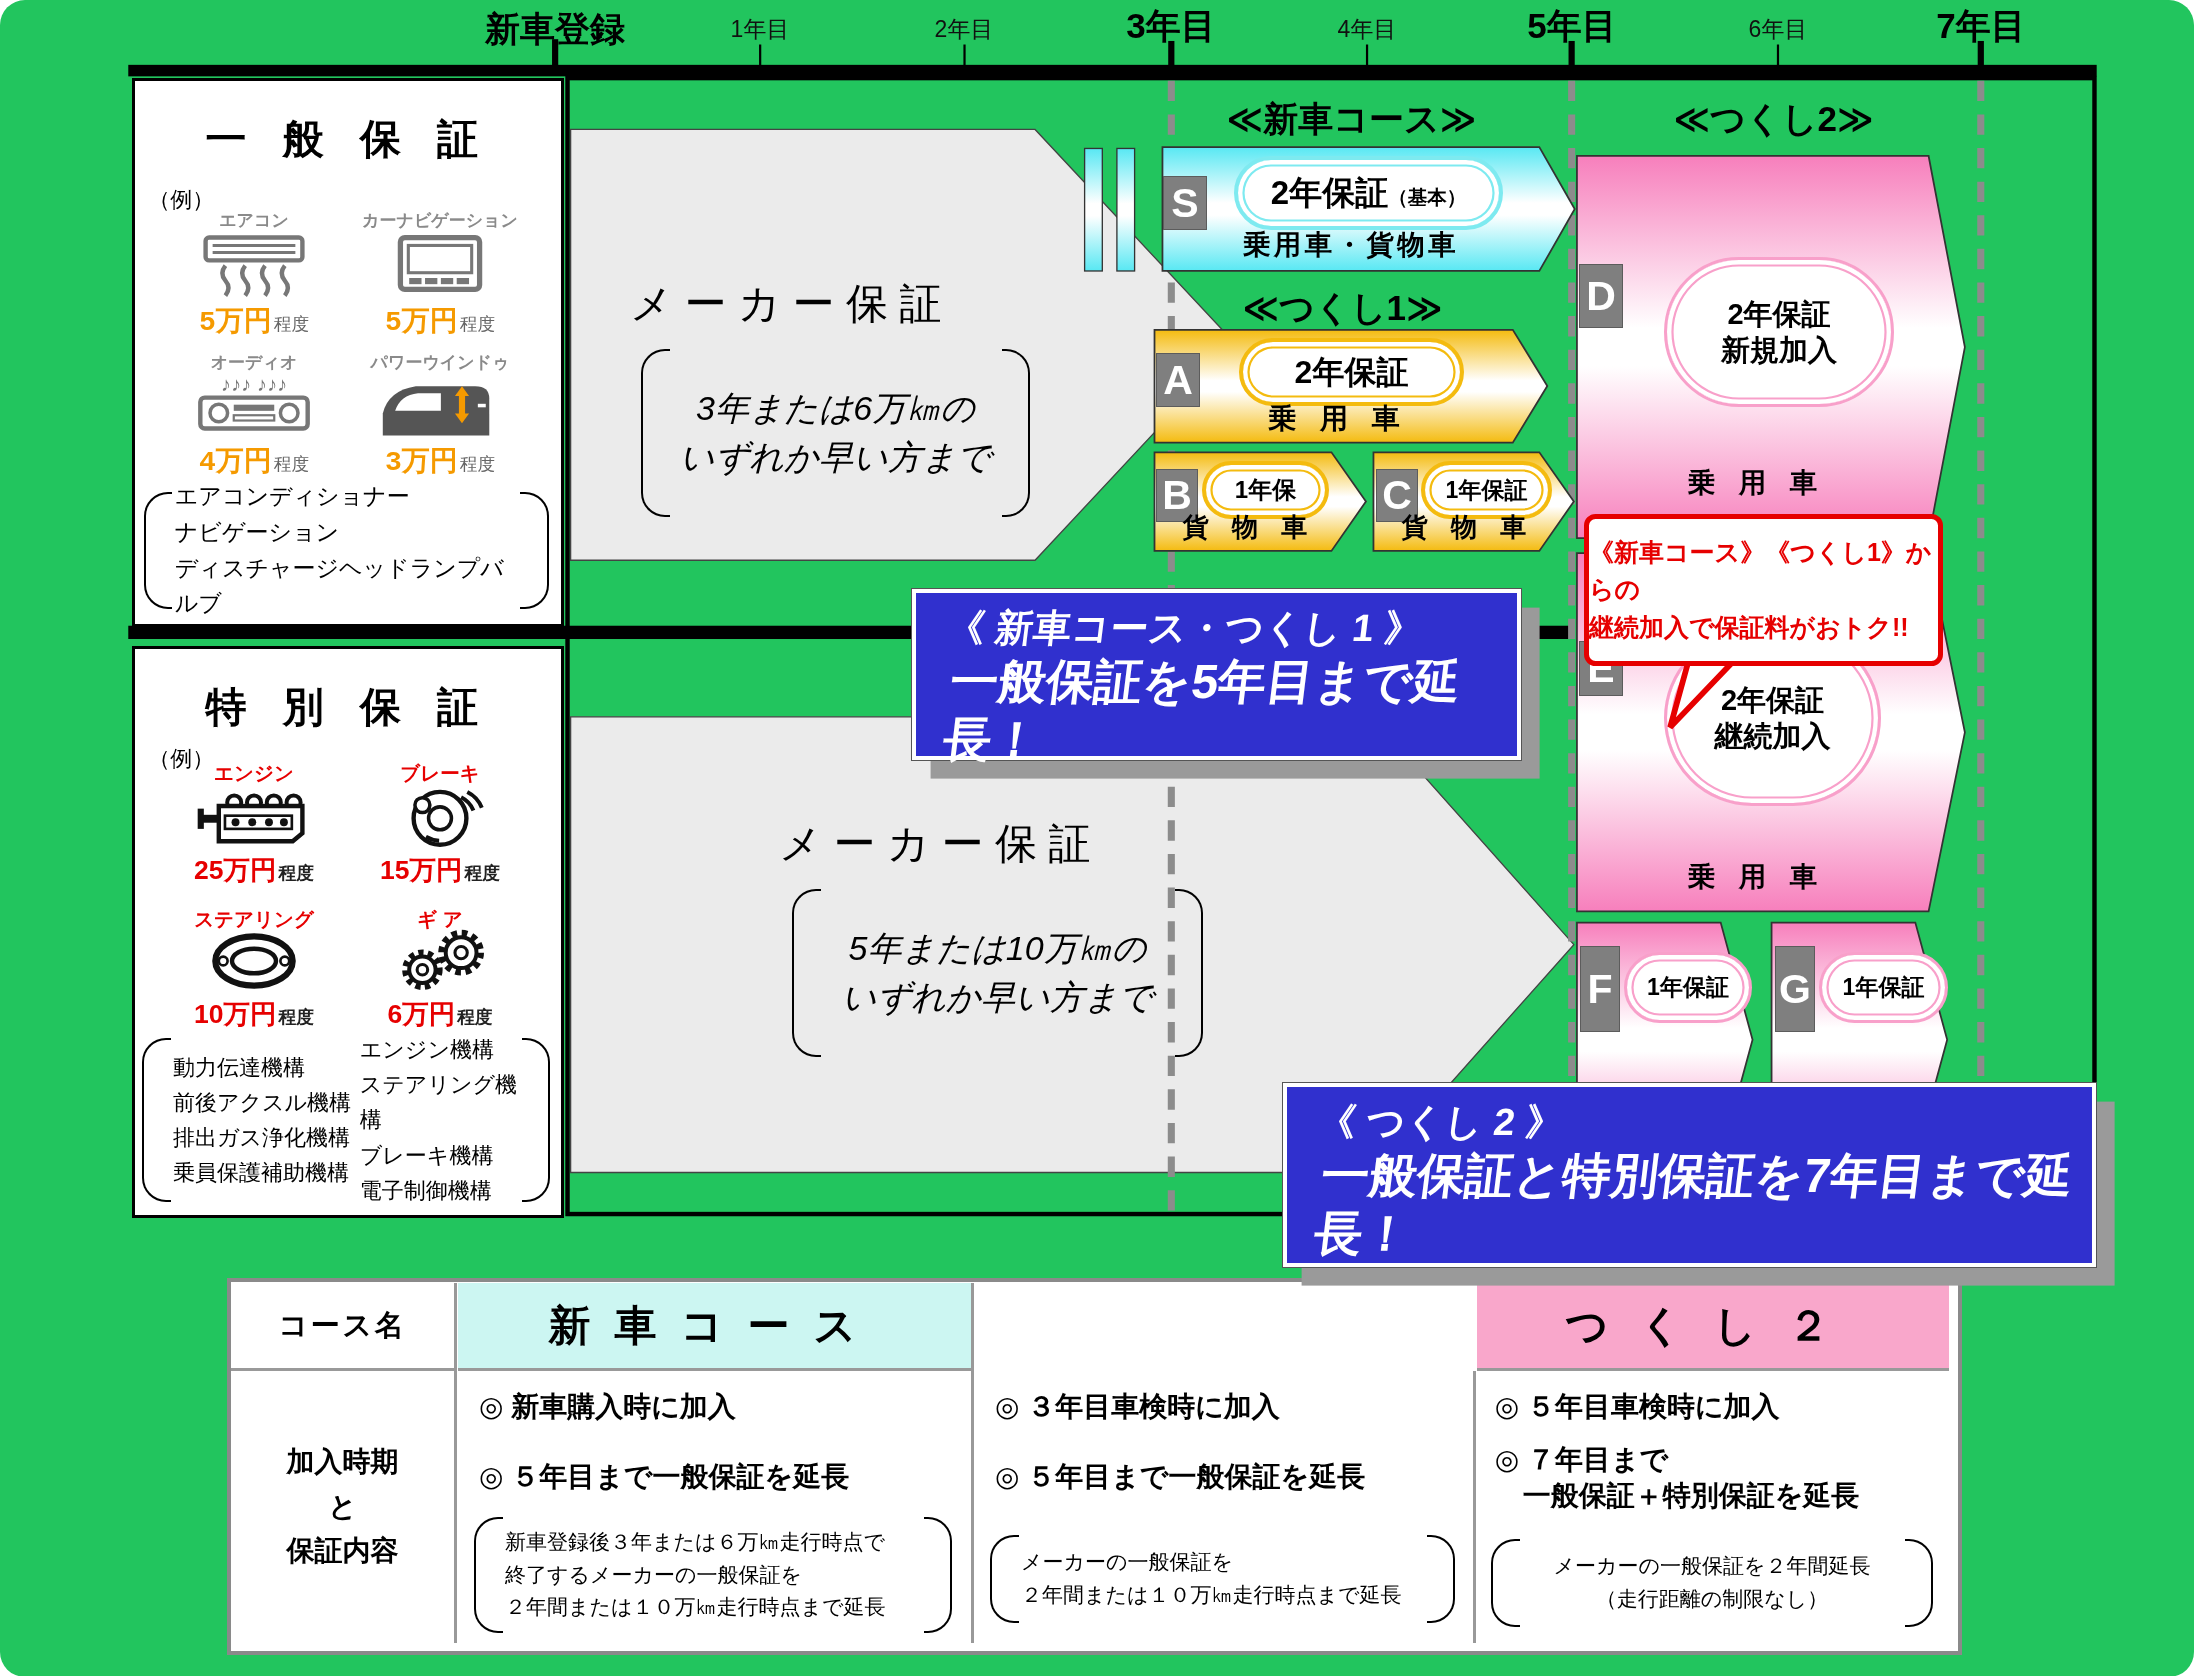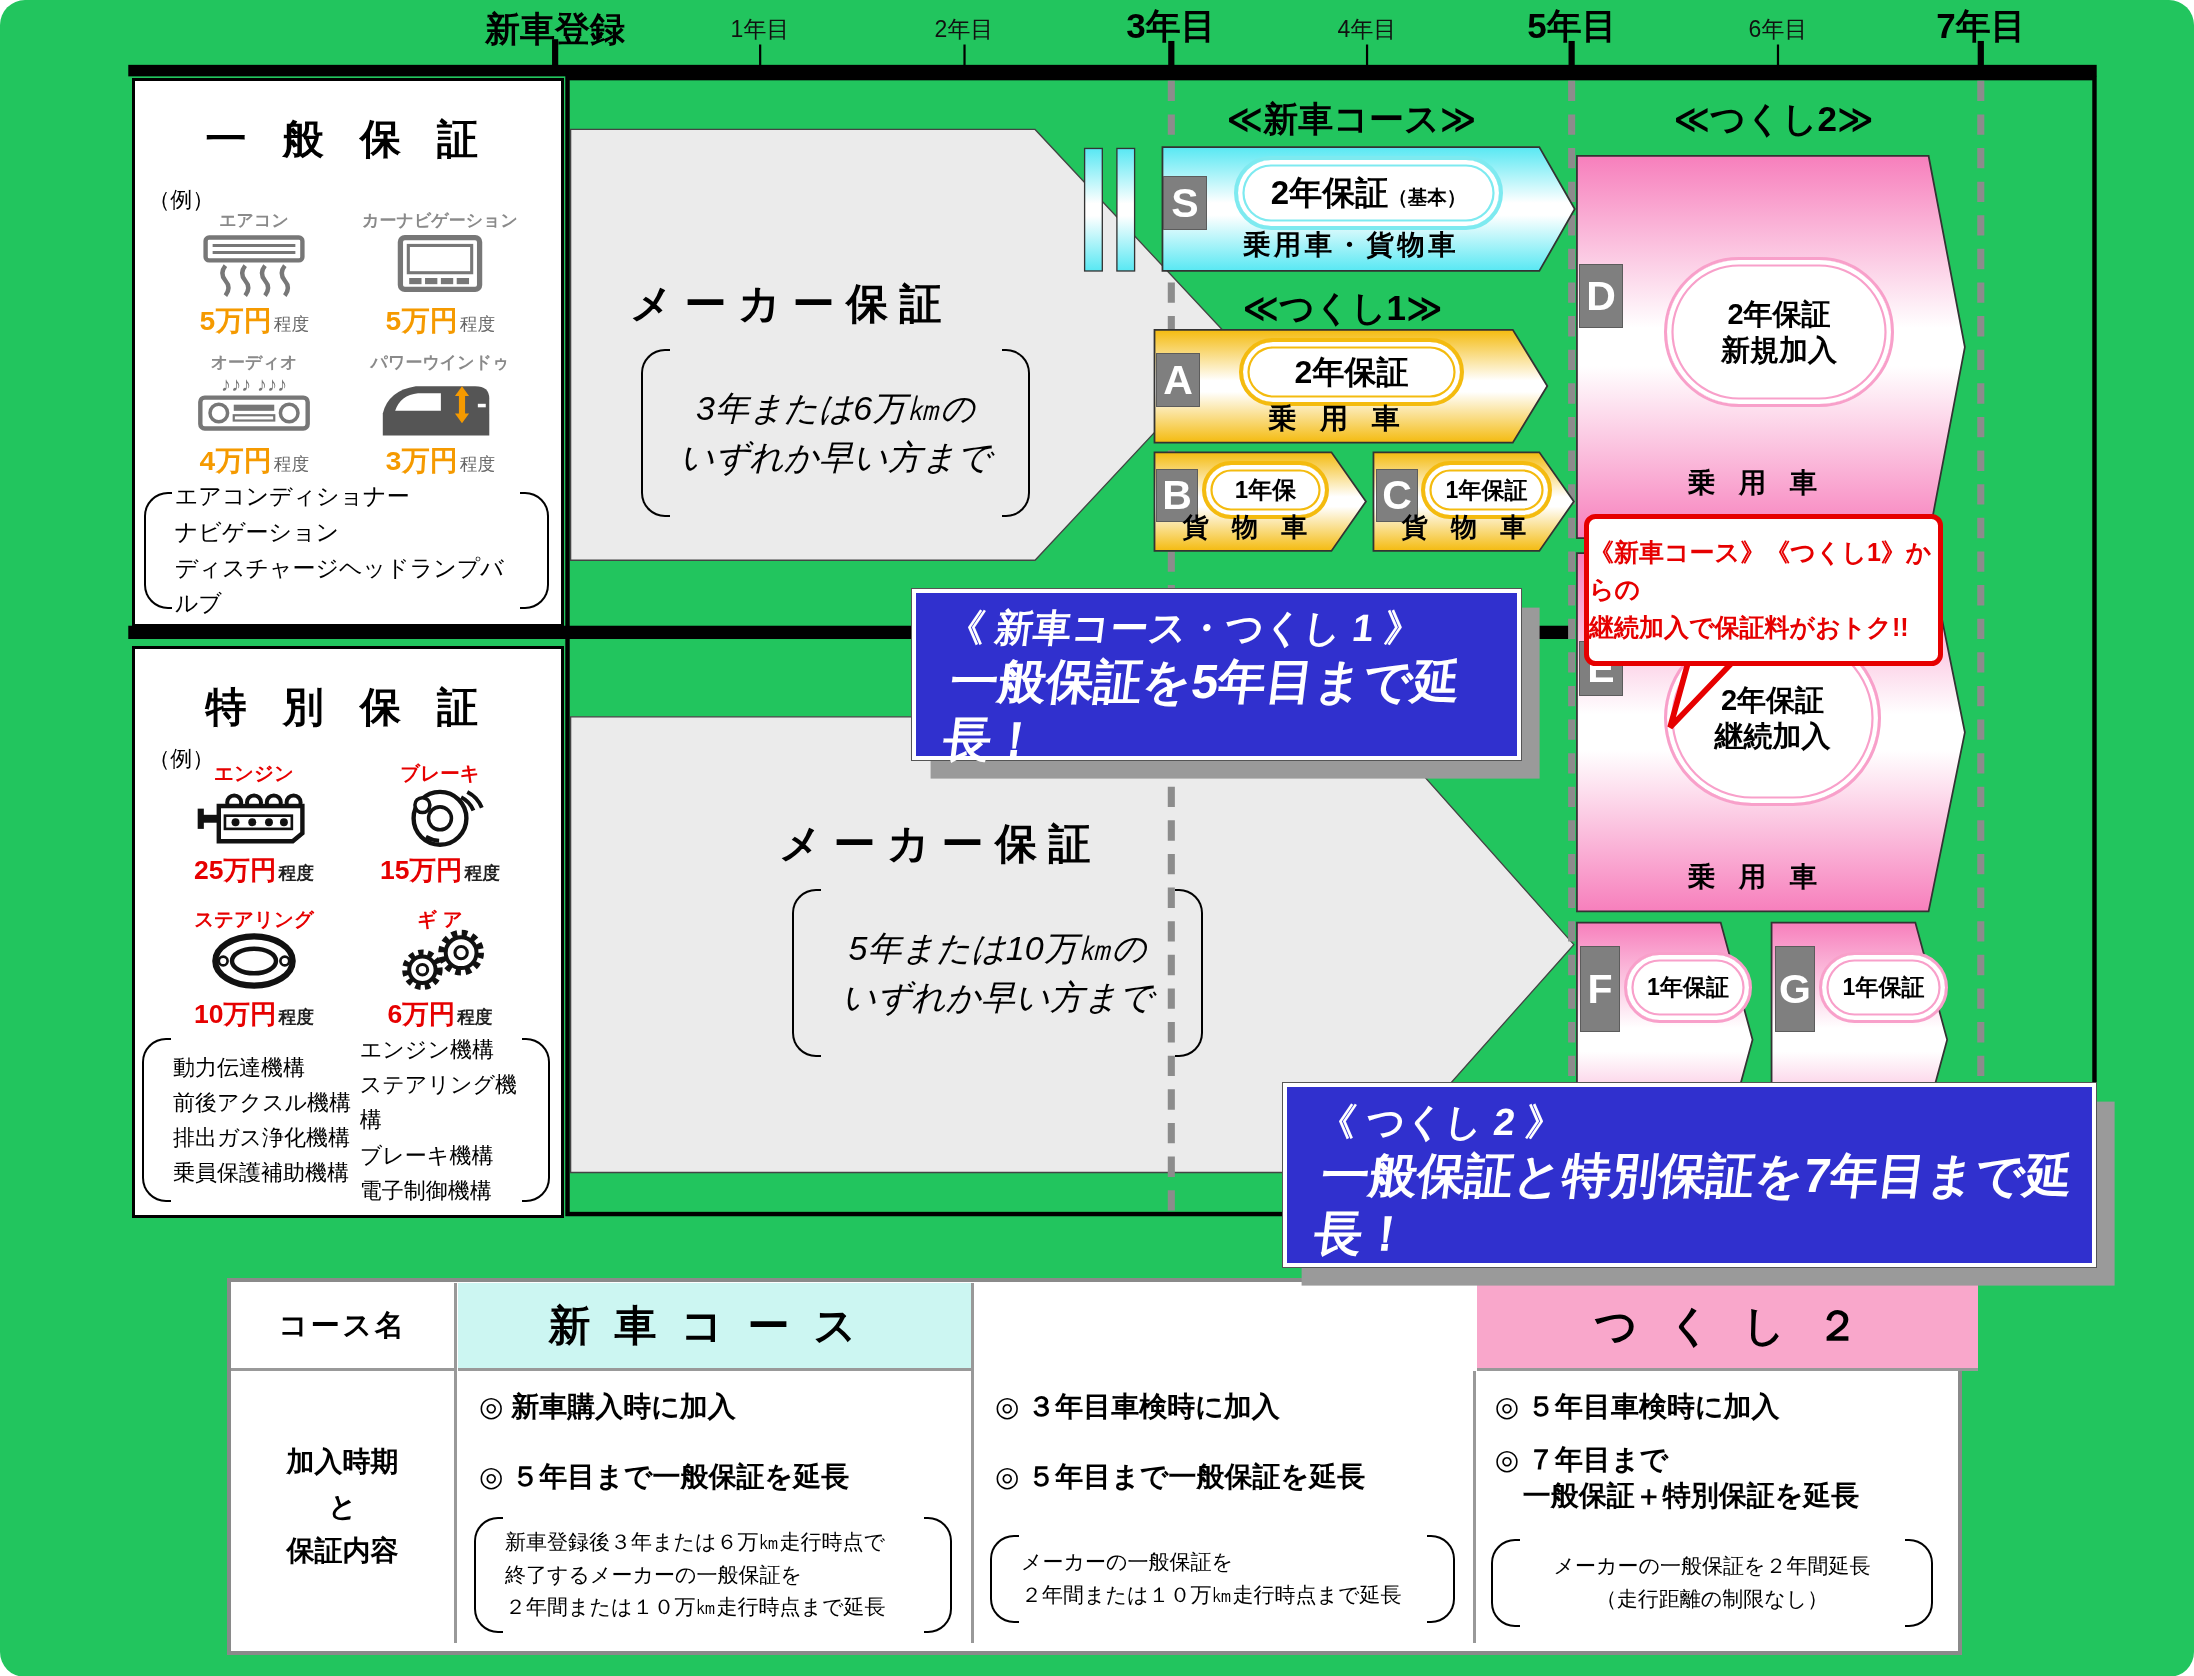--- a/index.html
+++ b/index.html
@@ -40,21 +40,21 @@
   .tag{position:absolute;background:#7f7f7f;color:#fff;display:flex;align-items:center;justify-content:center;
     font-size:41px;font-weight:bold;z-index:3;outline:1.3px solid #5c5c5c;}
   
   .pill{position:absolute;background:#fff;display:flex;flex-direction:column;align-items:center;justify-content:center;
     z-index:3;text-align:center;font-weight:bold;line-height:1.25;}
   .pill.cyan{border:4.4px solid #7eeaf0;border-radius:40px;box-shadow:inset 0 0 0 4.4px #fff,inset 0 0 0 6.6px #7eeaf0;}
   .pill.gold{border:4.4px solid #f4bb0f;border-radius:40px;box-shadow:inset 0 0 0 4.4px #fff,inset 0 0 0 6.6px #f4bb0f;}
   .pill.pink{border:3.5px solid #f8a0ca;border-radius:88px;box-shadow:inset 0 0 0 4.4px #fff,inset 0 0 0 6.6px #f8a0ca;}
   .vehicle{position:absolute;text-align:center;font-weight:bold;letter-spacing:8px;z-index:3;white-space:nowrap;}
   
-  .maker-title{position:absolute;font-size:42px;font-weight:bold;letter-spacing:11.5px;z-index:3;white-space:nowrap;}
+  .maker-title{position:absolute;font-size:42px;font-weight:normal;letter-spacing:11.5px;z-index:3;white-space:nowrap;}
   .maker-note{font-style:italic;font-size:34px;line-height:1.45;width:100%;text-align:center;}
   
   .callout{position:absolute;background:#fff;border:5.3px solid #e60000;border-radius:11.5px;z-index:5;
     display:flex;align-items:center;justify-content:center;margin-top:15px;}
   .callout .ct{color:#e60000;font-weight:bold;font-size:25px;line-height:1.5;}
   
   .banner{position:absolute;background:#3030ce;border:4.4px solid #fff;outline:1.3px solid #555;
     box-shadow:18.6px 18.6px 0 0 #9a9a9a;z-index:6;color:#fff;padding:12.4px 4.4px 4.4px 31px;}
   .banner .l1{font-size:38px;font-weight:bold;transform:skewX(-7deg);line-height:1.25;}
   .banner .l2{font-size:48px;font-weight:bold;transform:skewX(-7deg);line-height:1.2;}
@@ -373,21 +373,21 @@
   </div>
   <div class="banner" style="left:1283px;top:1083px;width:770px;height:159px;">
     <div class="l1">《 つくし 2 》</div>
     <div class="l2">一般保証と特別保証を7年目まで延長！</div>
   </div>
 
   <div class="tbl-outer" style="left:227px;top:1278px;width:1727px;height:369px;"></div>
 
   <div class="tbl-cell hdr" style="left:458px;top:1283px;width:513px;height:85px;background:#ccf6f2;font-size:42px;letter-spacing:24px;">新車コース</div>
   <div class="tbl-cell hdr" style="left:231px;top:1283px;width:223px;height:85px;font-size:29px;letter-spacing:2.7px;">コース名</div>
-  <div class="tbl-cell hdr" style="left:1477px;top:1283px;width:472px;height:85px;background:#f9a7cb;font-size:42px;letter-spacing:31px;border-right:none;padding-left:29px;">つくし２</div>
+  <div class="tbl-cell hdr" style="left:1477px;top:1283px;width:472px;height:85px;background:#f9a7cb;font-size:42px;letter-spacing:31px;border-right:none;">つくし２</div>
 
   <div class="tbl-cell hdr" style="left:231px;top:1371px;width:223px;height:272px;border-bottom:none;">
     <div class="ml center" style="font-size:28px;line-height:1.6;">加入時期
 と
 保証内容</div>
   </div>
 
   <div class="tbl-cell" style="left:458px;top:1371px;width:513px;height:272px;border-bottom:none;">
     <div class="bullet" style="left:21px;top:17.7px;">◎ 新車購入時に加入</div>
     <div class="bullet" style="left:21px;top:88px;">◎ ５年目まで一般保証を延長</div>

